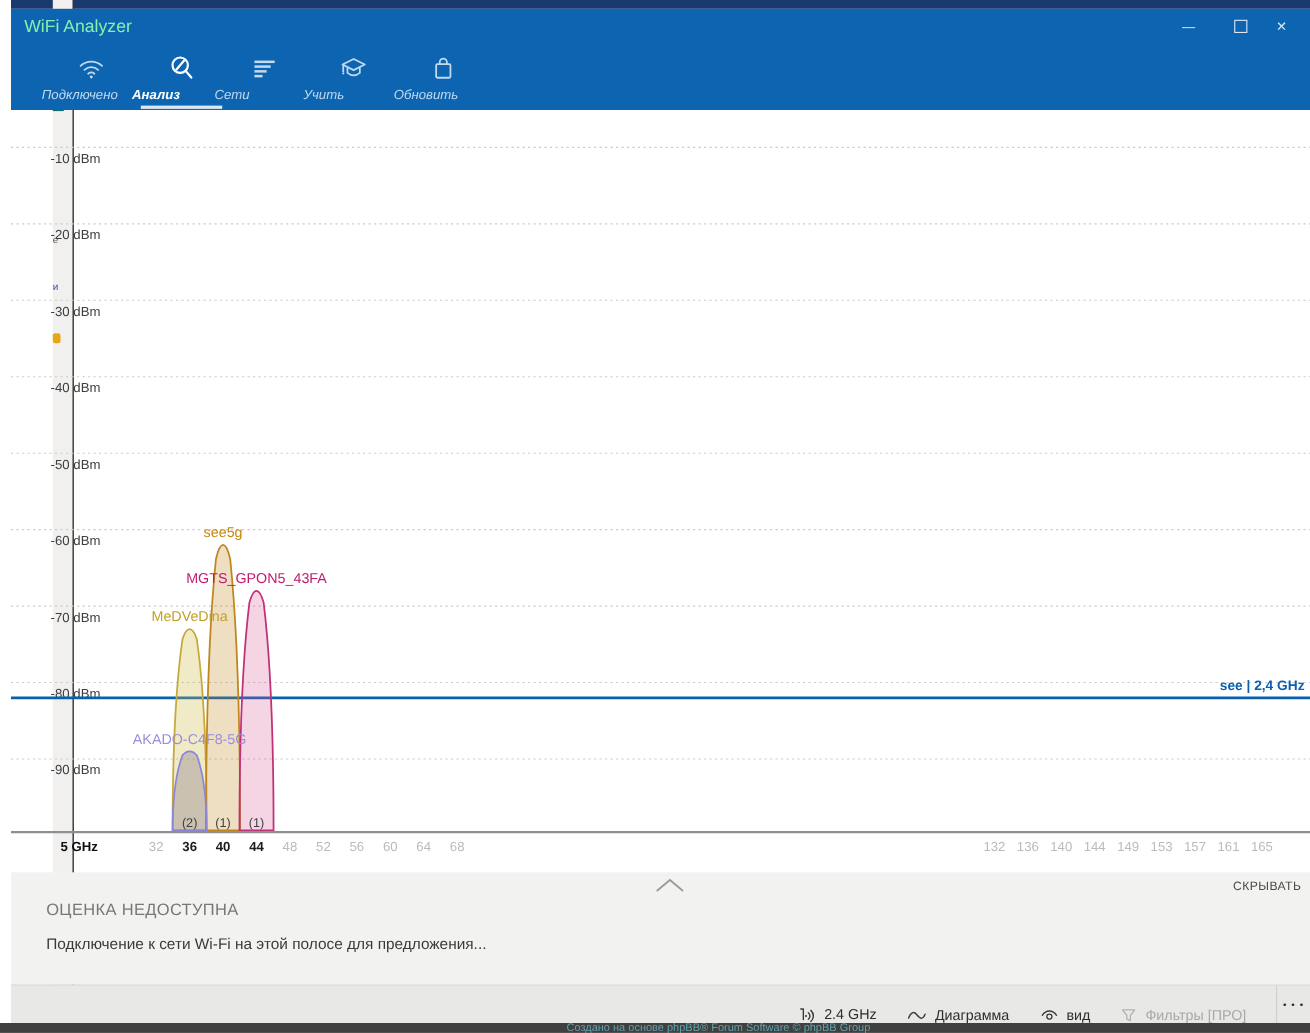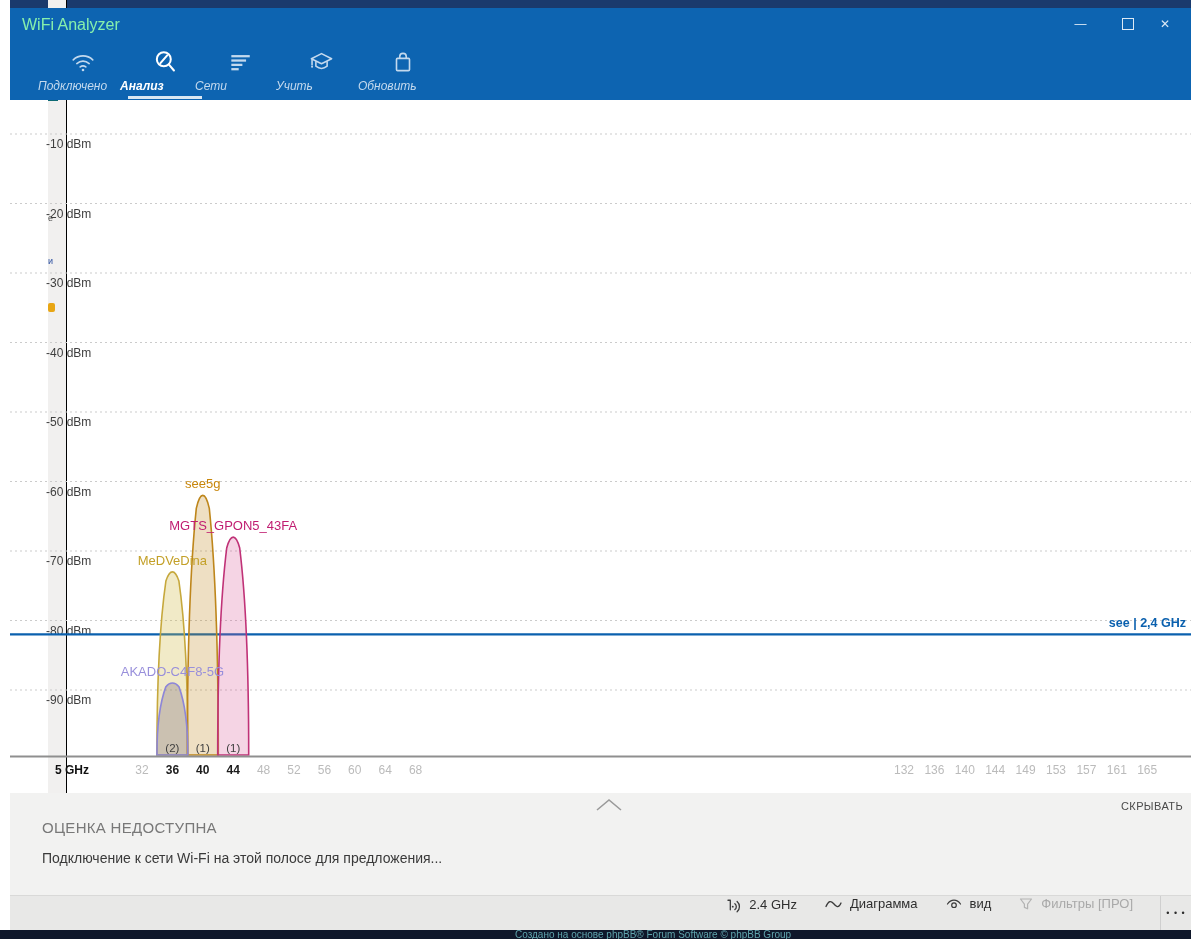--- a/index.html
+++ b/index.html
@@ -8,21 +8,21 @@
 
   
   .left-strip{position:absolute;left:0;top:0;width:19px;height:930px;background:#f1f0ef;border-right:1px solid #000000;box-sizing:border-box;margin-left:48px;}
   .frag{position:absolute;left:0;width:10px;overflow:hidden;font-size:9px;line-height:10px;}
   .frag-red{top:58px;color:#b40000;font-weight:bold;}
   .frag-e{top:213px;color:#555;}
   .frag-blue{top:256px;color:#2b4fa0;}
   .frag-yellow{position:absolute;left:0;top:303px;width:7px;height:9px;background:#e8a614;border-radius:2px;}
   .frag-tealline{position:absolute;left:0;top:97px;width:10px;height:4px;background:#0e6a74;}
   .top-strip{position:absolute;left:10px;top:0;right:0;height:8px;background:#1a3a6d;}
-  .footer-strip{position:absolute;left:0;top:930px;right:0;height:9px;background:#0f172a;overflow:hidden;}
+  .footer-strip{position:absolute;left:0;top:930px;right:0;height:9px;background:#404040;overflow:hidden;}
   .footer-text{position:absolute;left:515px;top:0;font-size:10px;line-height:10px;color:#5fa3ac;white-space:nowrap;}
 
   
   .titlebar{position:absolute;left:10px;top:8px;right:0;height:32px;background:#0d64b1;color:#fff;}
   .win-title{position:absolute;left:12px;top:8px;font-size:16px;color:#86efac;}
   .win-controls{position:absolute;right:0;top:0;height:32px;display:flex;}
   .win-btn{width:47px;height:32px;display:flex;align-items:center;justify-content:center;color:#dce9f5;font-size:12px;}
   .win-btn.close{width:31px;justify-content:flex-start;padding-left:9px;}
   .max-box{width:10px;height:10px;border:1px solid #dce9f5;display:block;}
 
@@ -48,21 +48,21 @@
 
   
   .bottom-panel{position:absolute;left:10px;top:793px;right:0;height:102px;background:#f2f2f1;}
   .chevron{position:absolute;left:585px;top:5px;}
   .hide-btn{position:absolute;right:8px;top:7px;font-size:11px;color:#4a4a4a;letter-spacing:.4px;cursor:default;}
   .assess-title{position:absolute;left:32px;top:26px;font-size:15px;color:#787878;letter-spacing:.3px;}
   .assess-msg{position:absolute;left:32px;top:57px;font-size:14px;color:#3a3a3a;}
 
   
   .status-bar{position:absolute;left:10px;top:895px;right:0;height:35px;background:#e8e8e7;border-top:1px solid #d9d9d8;
-              display:flex;align-items:flex-start;justify-content:flex-end;font-size:13px;color:#2e2e2e;box-sizing:border-box;}
+              display:flex;align-items:flex-end;justify-content:flex-end;font-size:13px;color:#2e2e2e;box-sizing:border-box;}
   .sb-item{display:flex;align-items:center;gap:7px;margin-right:27px;}
   .sb-item .sb-icon{display:flex;align-items:center;}
   .sb-item.disabled{color:#a9a9a9;}
   .more-cell{border-left:1px solid #cfcfcf;height:34px;width:30px;display:flex;align-items:center;justify-content:center;
              font-size:9px;letter-spacing:1px;color:#2e2e2e;}
 </style>
 </head>
 <body>
 
 <div class="stage">

